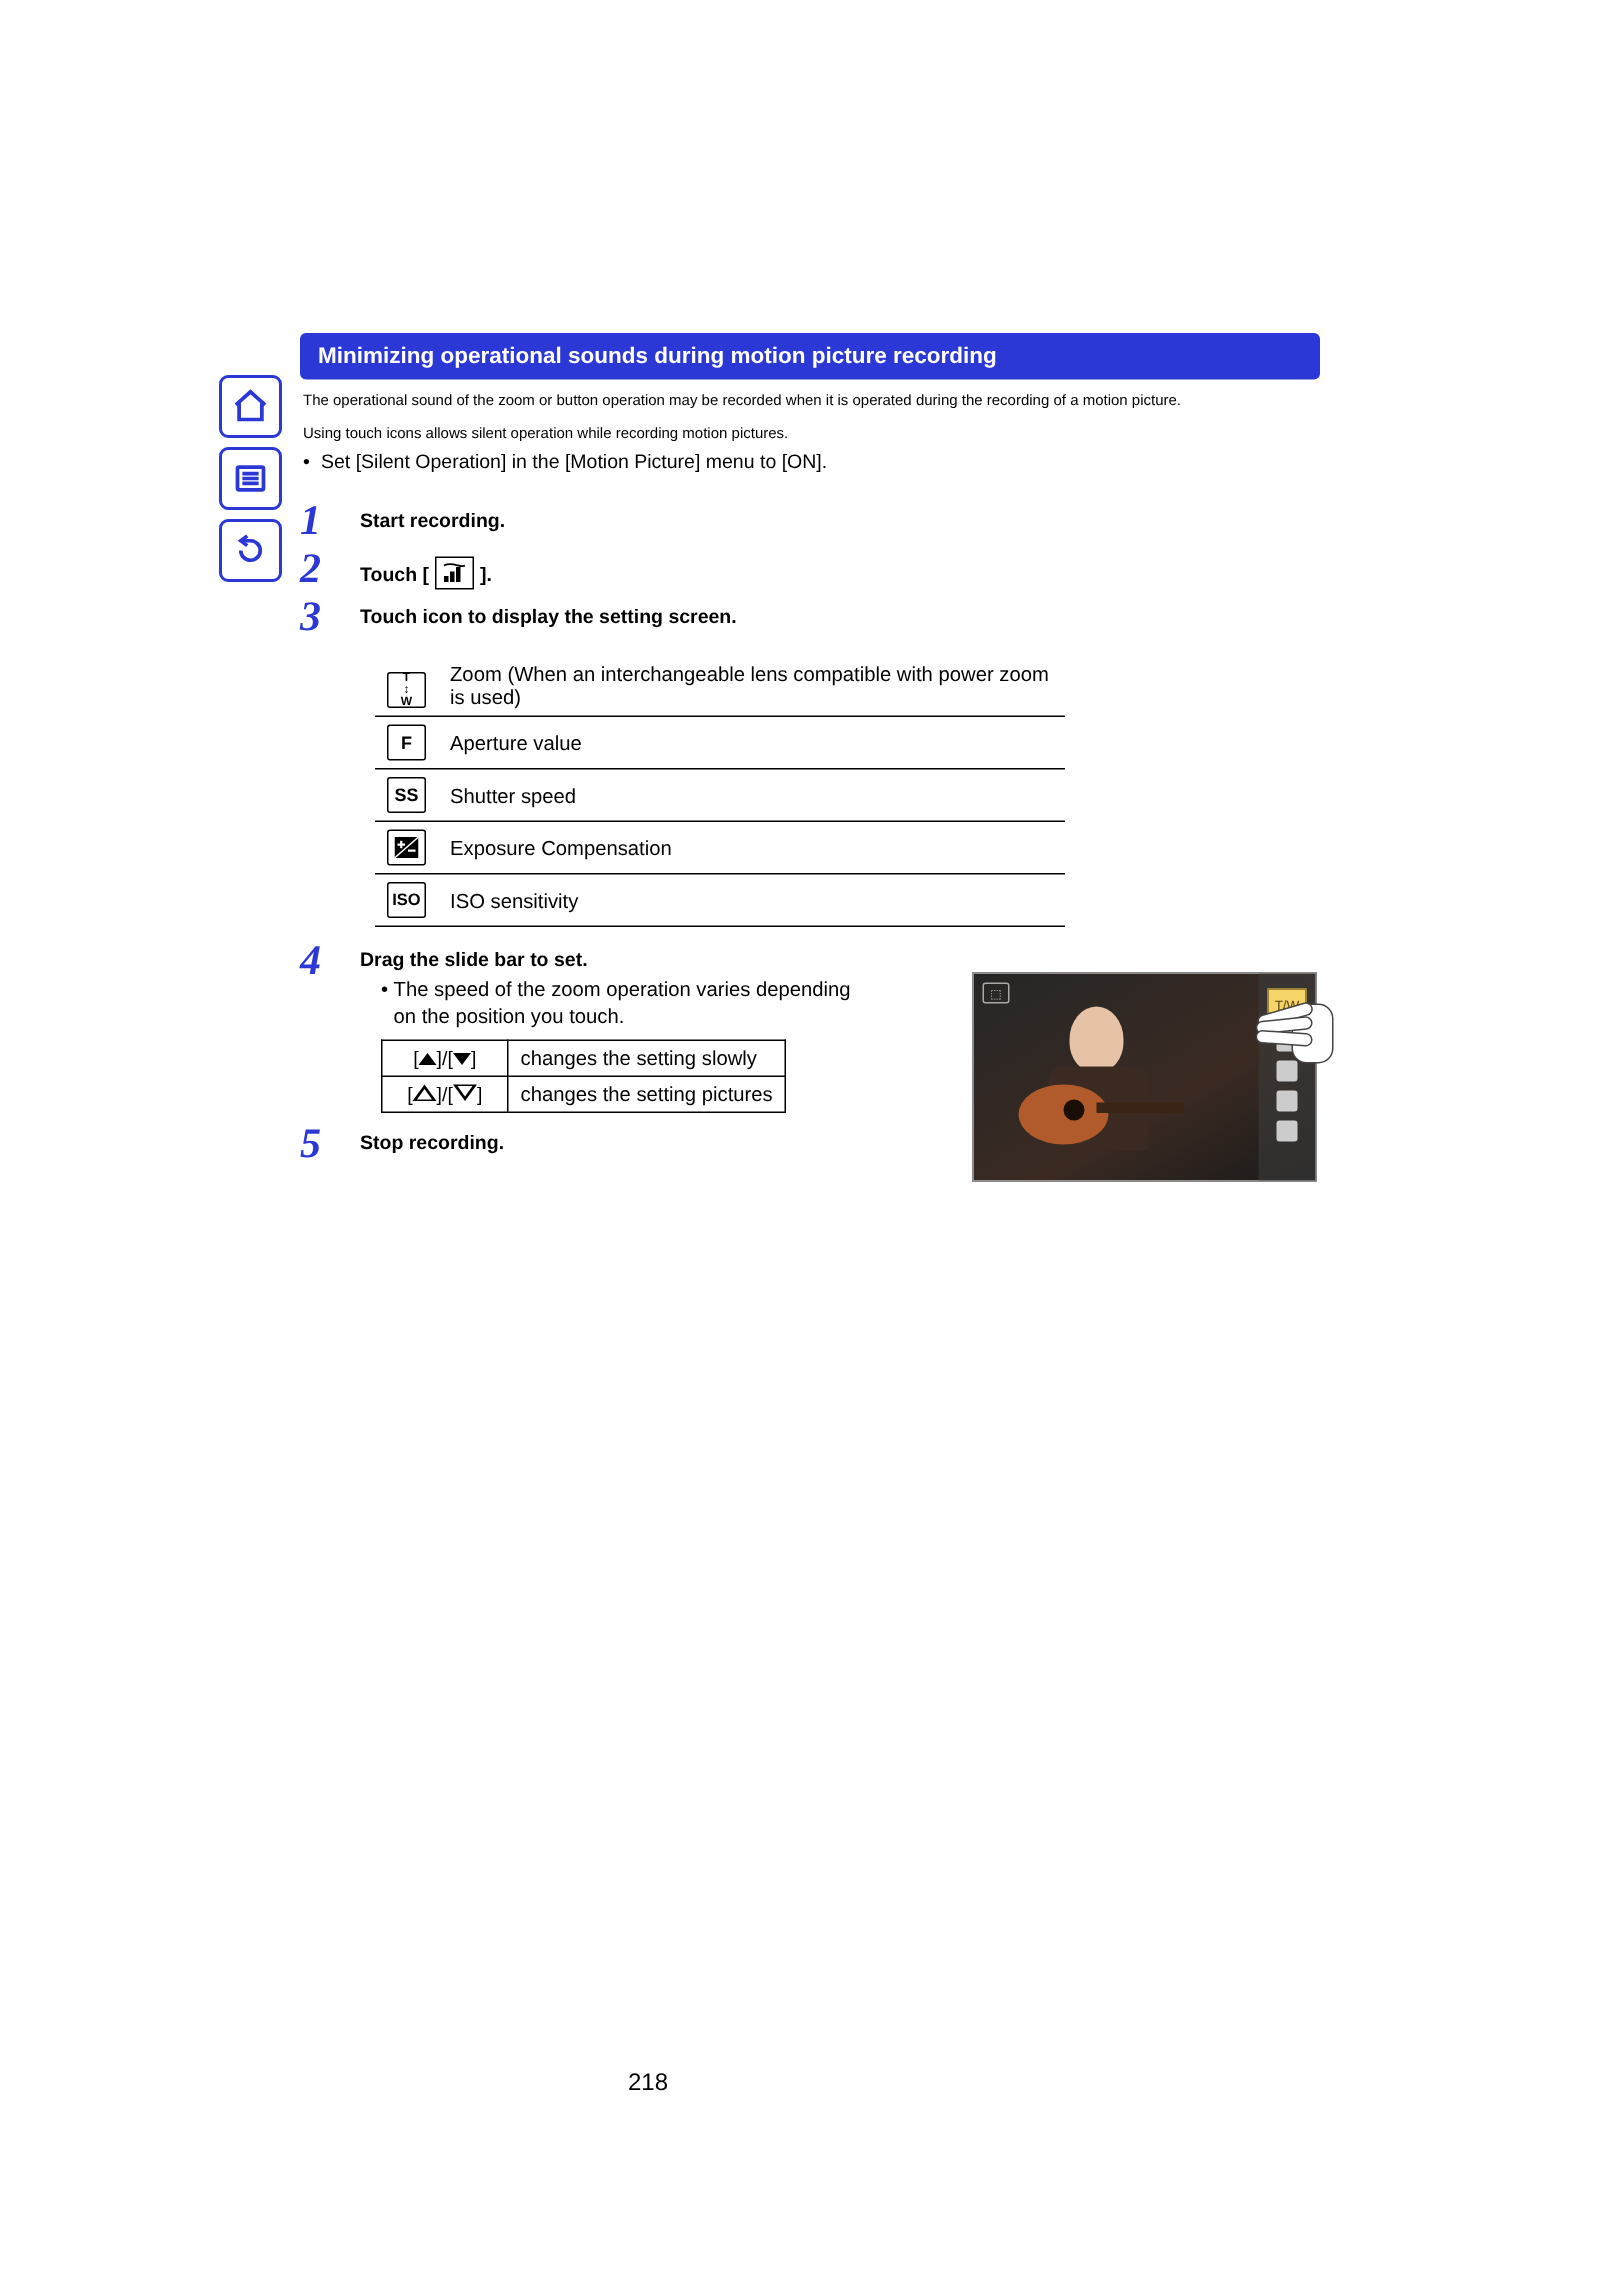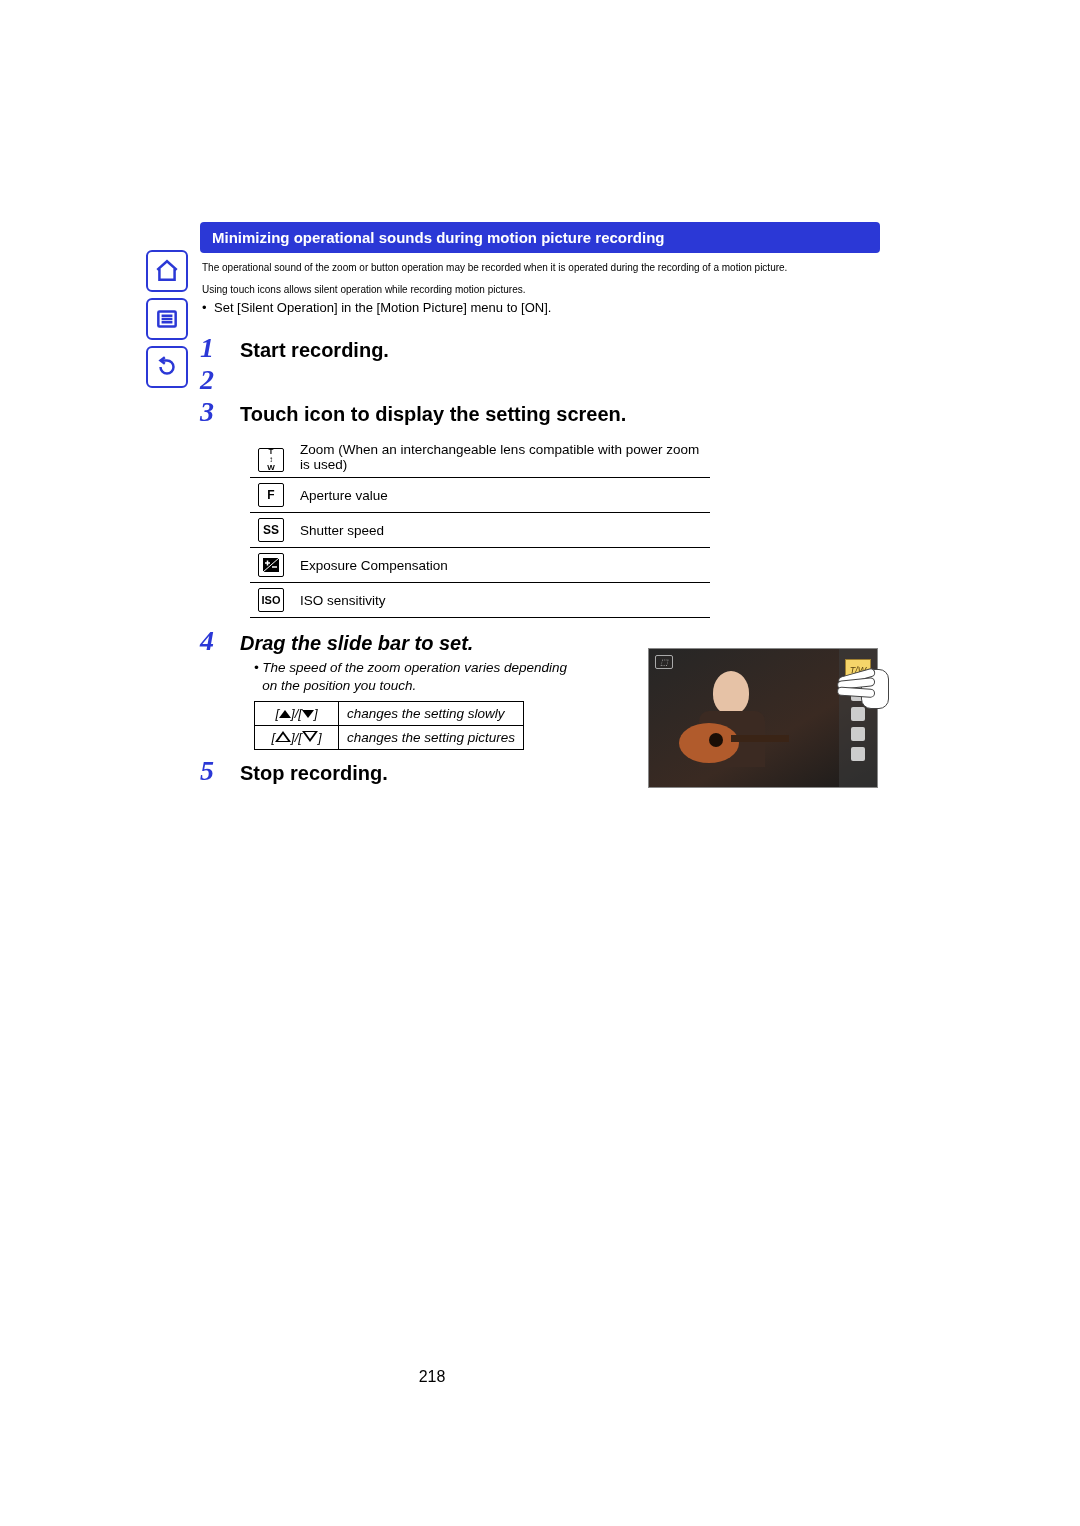--- a/index.html
+++ b/index.html
@@ -49,21 +49,21 @@
     .step-num {
       color: #2b38d6;
       font-size: 28px;
       font-weight: bold;
       width: 40px;
       line-height: 30px;
       font-style: italic;
       font-family: Georgia, 'Times New Roman', serif;
     }
     .step-body { flex: 1; padding-top: 6px; }
-    .step-title { font-weight: bold; font-size: 20px; display: flex; align-items: center; gap: 2px; }
+    .step-title { font-weight: bold; font-size: 13px; display: flex; align-items: center; gap: 2px; }
     .step-title .inline-icon {
       display: inline-flex;
       width: 26px; height: 22px;
       border: 1px solid #000;
       align-items: center; justify-content: center;
       margin: 0 2px;
       font-size: 12px;
     }
     .settings-table {
       border-collapse: collapse;
@@ -196,21 +196,21 @@
     .illus .badge {
       position: absolute; left: 6px; top: 6px;
       width: 18px; height: 14px;
       border: 1px solid #aaa;
       border-radius: 2px;
       font-size: 8px; color: #ccc;
       display: flex; align-items: center; justify-content: center;
     }
     .page-number {
       position: absolute;
-      bottom: 140px;
+      bottom: 128px;
       width: 864px;
       text-align: center;
       font-size: 16px;
     }
     
     .side-nav {
       position: absolute;
       left: 146px;
       top: 250px;
       display: flex;
@@ -275,20 +275,34 @@
 
     <div class="step-row">
       <div class="step-num">1</div>
       <div class="step-body">
           <div class="step-title">Start recording.</div>
         </div>
     </div>
 
     <div class="step-row">
       <div class="step-num">2</div>
+      <div class="step-body">
+        <div class="step-title">
+          <span>Touch [</span>
+          <span class="inline-icon">
+            <svg width="16" height="14" viewBox="0 0 16 14">
+                <rect x="1" y="9" width="3" height="4" fill="#000"></rect>
+                <rect x="5" y="6" width="3" height="7" fill="#000"></rect>
+                <rect x="9" y="3" width="3" height="10" fill="#000"></rect>
+                <path d="M1 2 C7 -1 12 4 15 2" stroke="#000" fill="none" stroke-width="1.2"></path>
+              </svg>
+          </span>
+          <span>].</span>
+        </div>
+      </div>
     </div>
 
     <div class="step-row">
       <div class="step-num">3</div>
       <div class="step-body">
           <div class="step-title">Touch icon to display the setting screen.</div>
         </div>
     </div>
 
     <table class="settings-table">
@@ -318,21 +332,21 @@
       </tr>
       <tr>
         <td class="icon-cell"><span class="icon-box" style="font-size:11px;">ISO</span></td>
         <td>ISO sensitivity</td>
       </tr>
     </tbody>
       </table>
 
     <div class="step-row" style="position: relative;">
       <div class="step-num">4</div>
-      <div class="step-body" style="position: relative; font-style: italic;">
+      <div class="step-body" style="position: relative;">
         <div class="step-title">Drag the slide bar to set.</div>
         <div class="step4-note">
           <span class="b">•</span>
           <span>The speed of the zoom operation varies depending on the position you touch.</span>
         </div>
         <table class="speed-table">
           <tbody>
               <tr>
             <td class="arrow-cell">[<span class="tri-up"></span>]/[<span class="tri-dn"></span>]</td>
             <td>changes the setting slowly</td>

